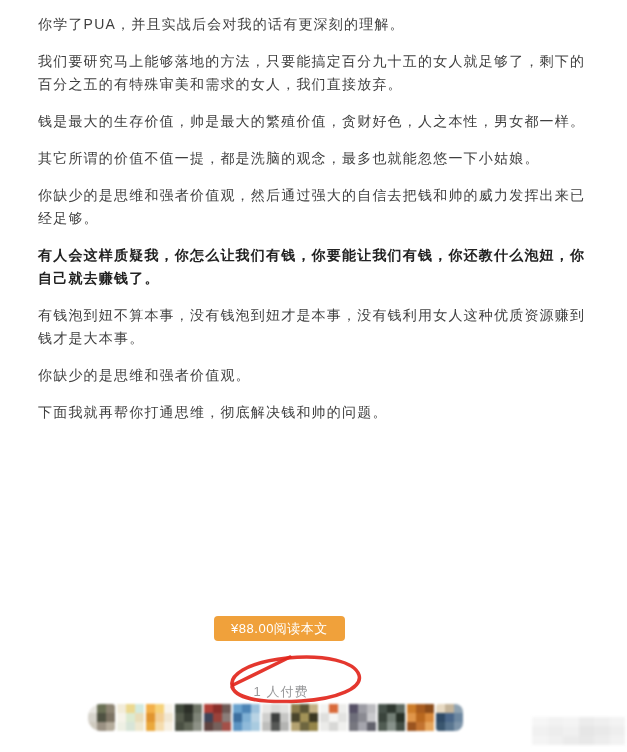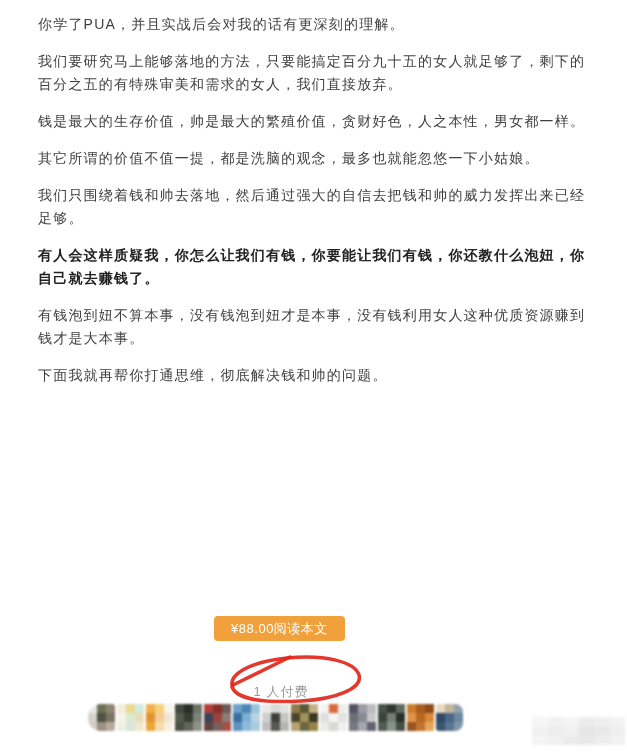--- a/index.html
+++ b/index.html
@@ -44,23 +44,24 @@
   .wm-block i{display:block;}
 </style>
 </head>
 <body>
 
 <div class="article">
     <p class="normal">你学了PUA，并且实战后会对我的话有更深刻的理解。</p>
     <p class="normal">我们要研究马上能够落地的方法，只要能搞定百分九十五的女人就足够了，剩下的百分之五的有特殊审美和需求的女人，我们直接放弃。</p>
     <p class="normal">钱是最大的生存价值，帅是最大的繁殖价值，贪财好色，人之本性，男女都一样。</p>
     <p class="normal">其它所谓的价值不值一提，都是洗脑的观念，最多也就能忽悠一下小姑娘。</p>
-    <p class="normal">我们只围绕着钱和帅去落地，然后通过强大的自信去把钱和帅的威力发挥出来已经足够。</p>
+    <p class="normal">你缺少的是思维和强者价值观，然后通过强大的自信去把钱和帅的威力发挥出来已经足够。</p>
     <p class="bold">有人会这样质疑我，你怎么让我们有钱，你要能让我们有钱，你还教什么泡妞，你自己就去赚钱了。</p>
     <p class="normal">有钱泡到妞不算本事，没有钱泡到妞才是本事，没有钱利用女人这种优质资源赚到钱才是大本事。</p>
+    <p class="normal">你缺少的是思维和强者价值观。</p>
     <p class="normal">下面我就再帮你打通思维，彻底解决钱和帅的问题。</p>
   </div>
 
 <button class="pay-button">¥88.00阅读本文</button>
 
 <div class="paid-count">1 人付费</div>
 
 <svg class="annotation-svg" width="145" height="58" viewBox="0 0 145 58">
   <path d="M 8 38 C 2 26, 22 12, 62 8 C 100 4, 130 12, 134 25 C 138 38, 112 49, 76 51 C 42 53, 12 50, 7 37" fill="none" stroke="#E2261C" stroke-width="3.5" stroke-linecap="round" opacity="0.92"></path>
   <path d="M 65 7 L 8 35" fill="none" stroke="#E2261C" stroke-width="3.5" stroke-linecap="round" opacity="0.92"></path>

